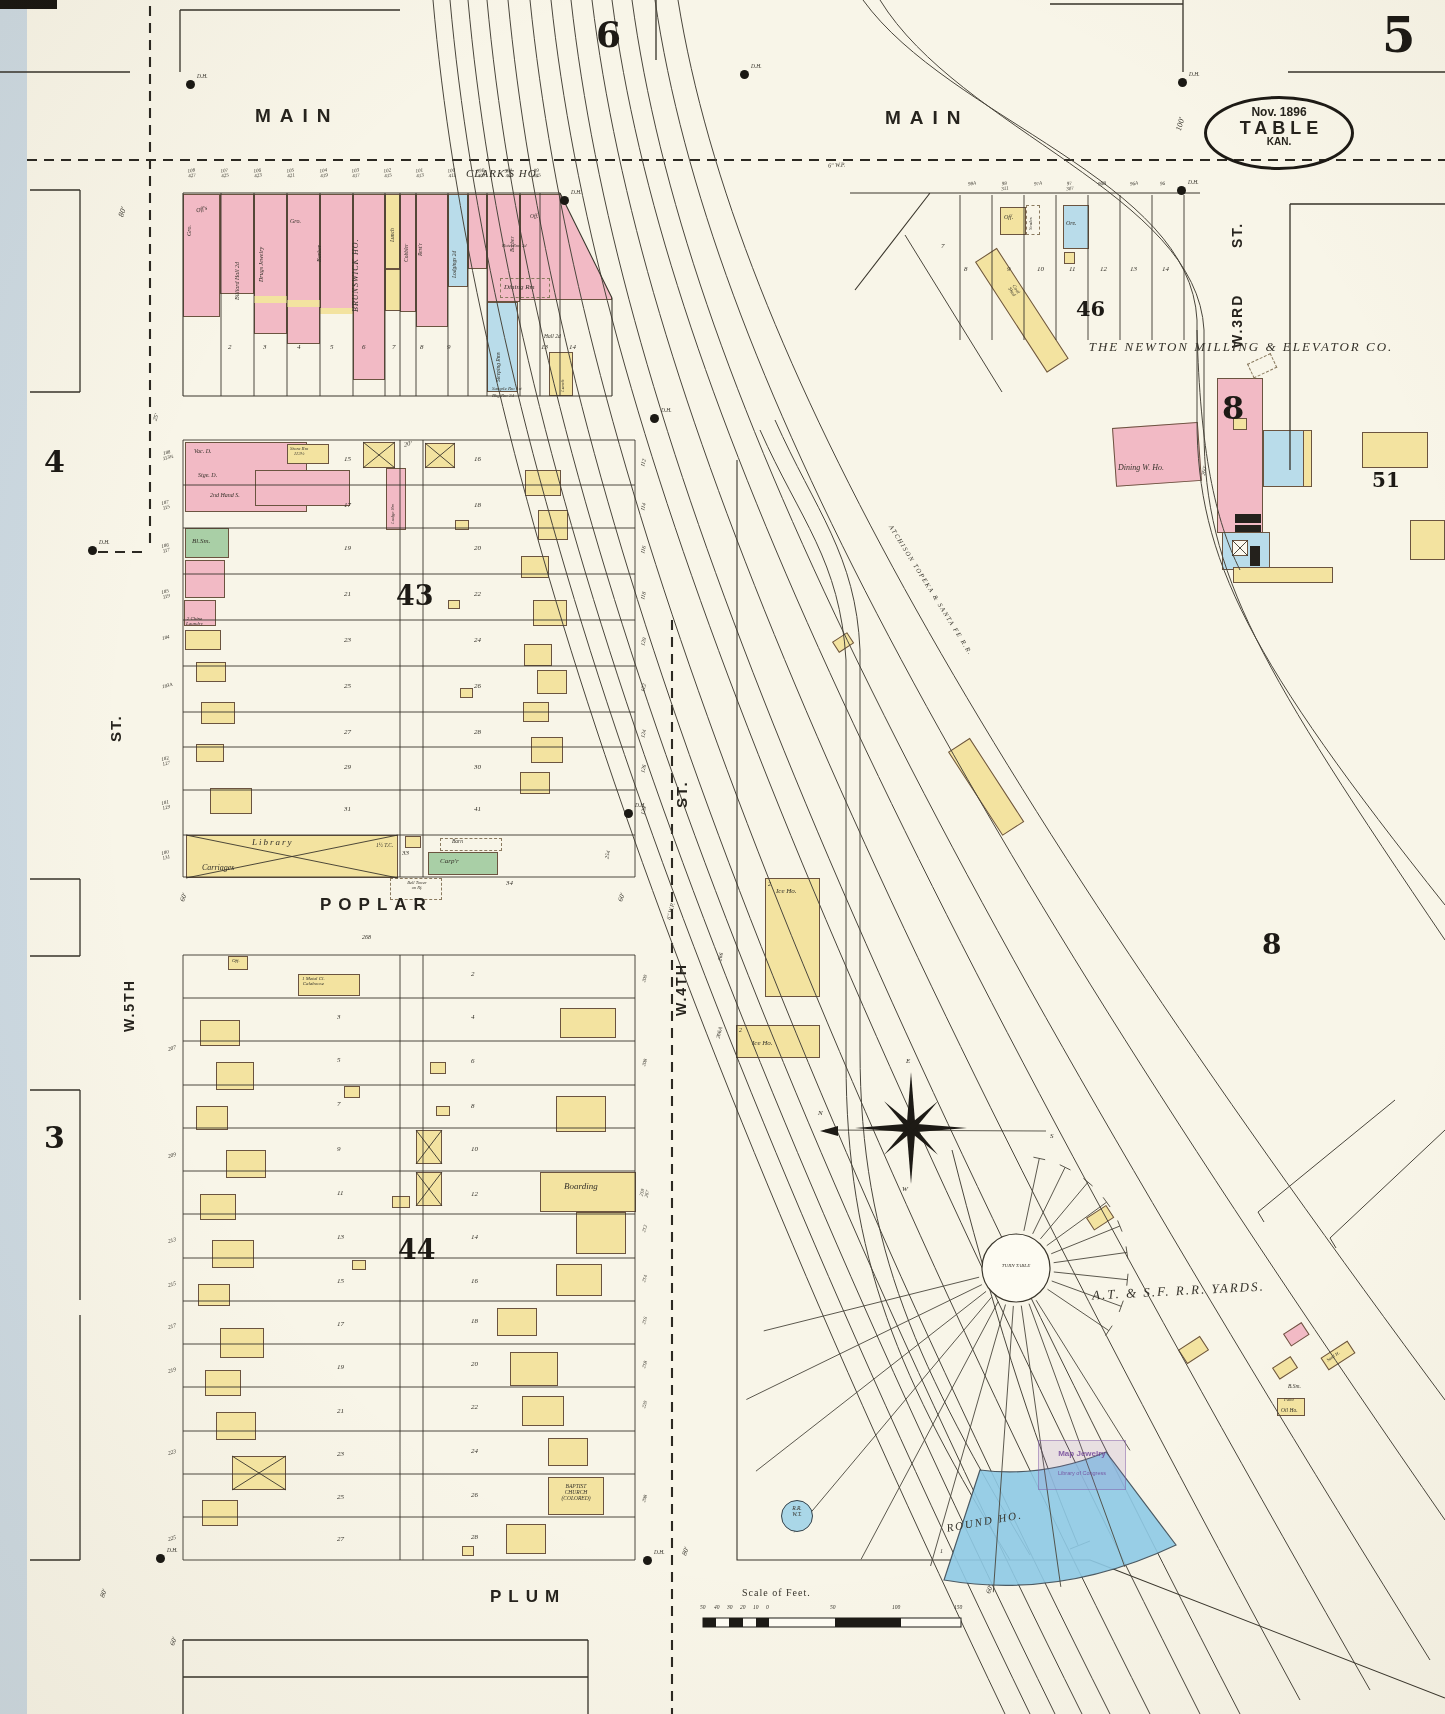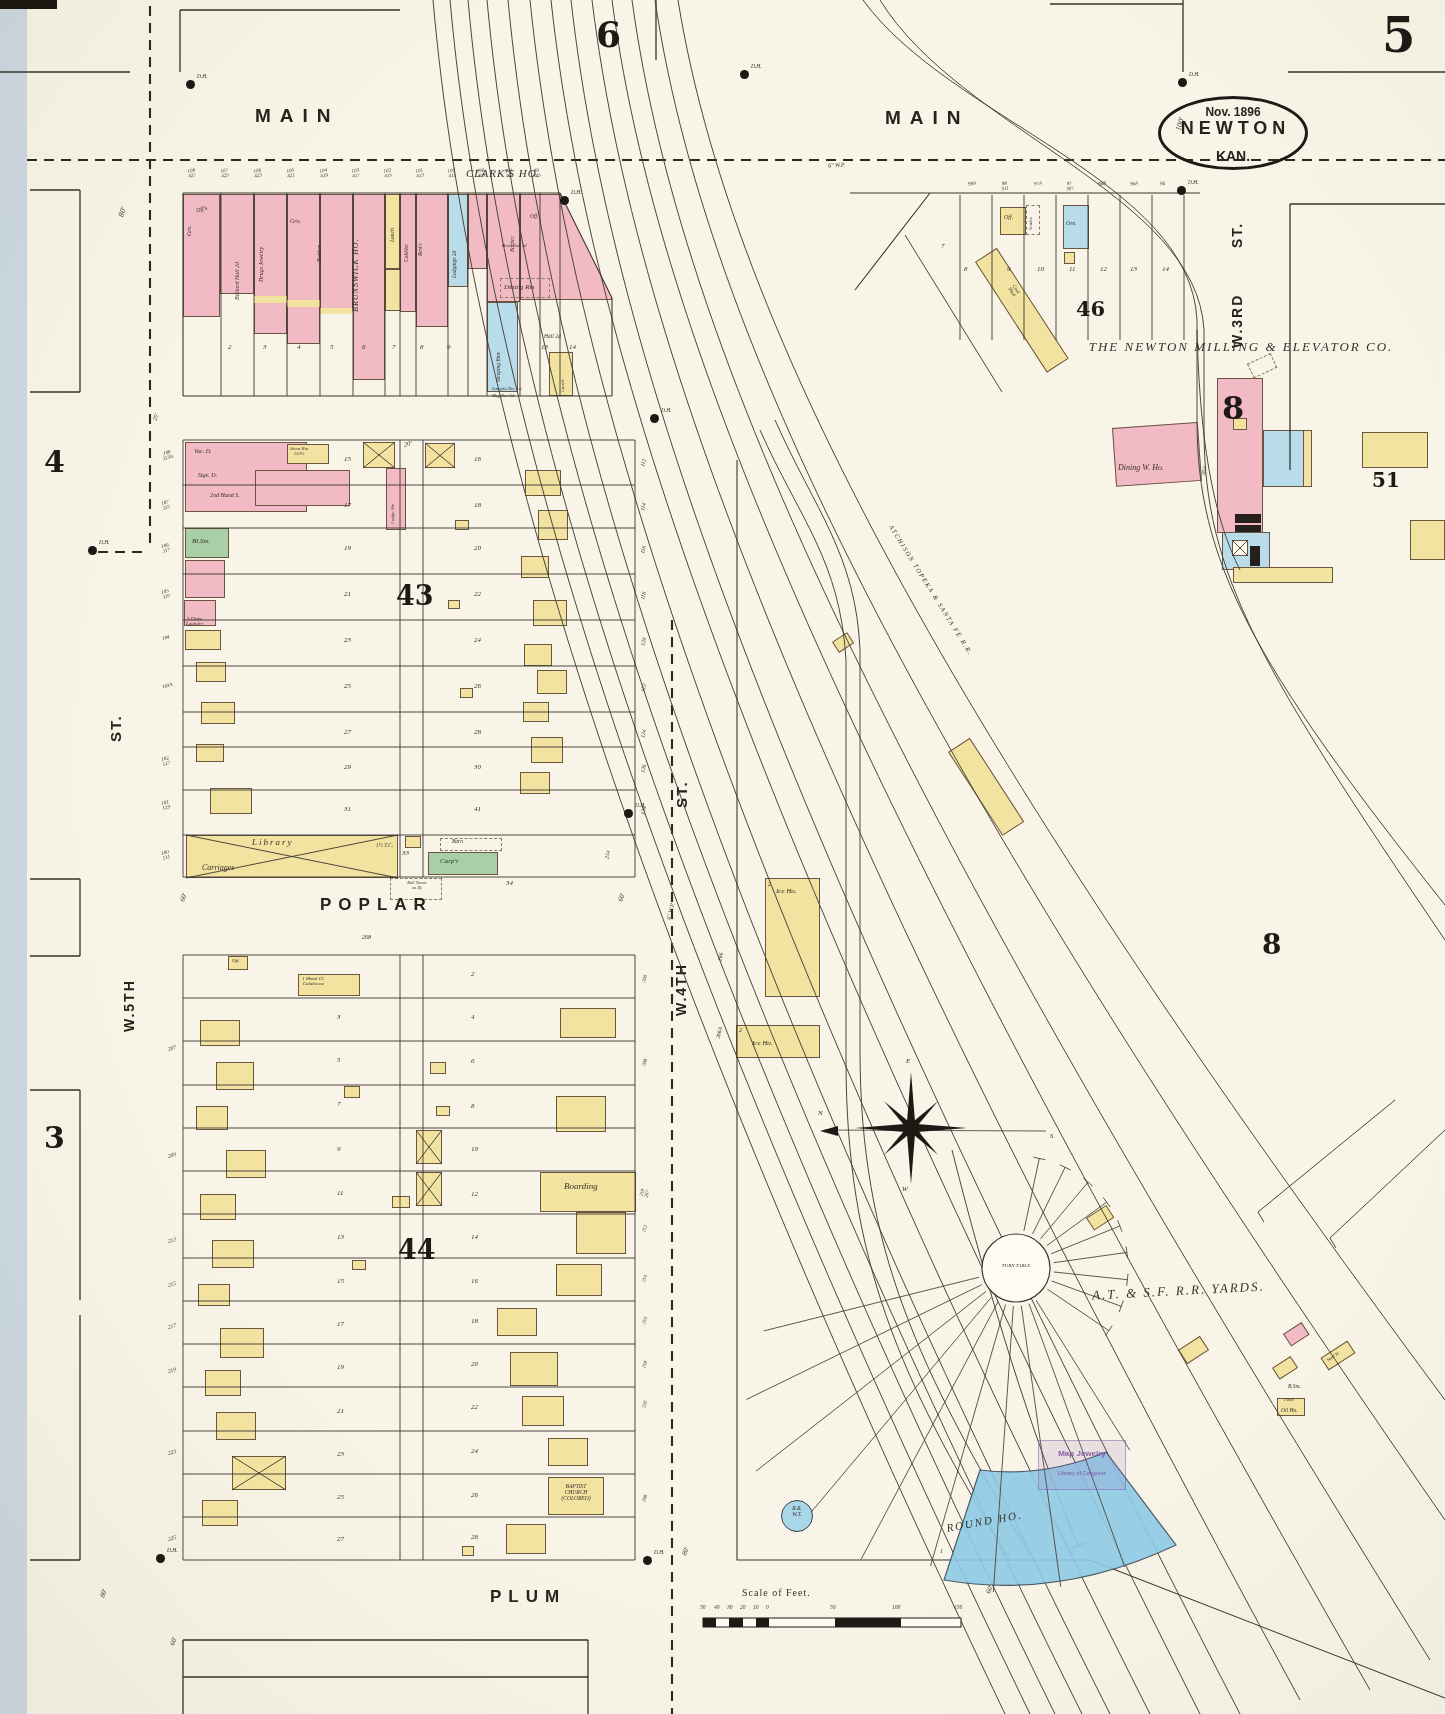--- a/index.html
+++ b/index.html
@@ -19,21 +19,21 @@
   .lbl{position:absolute;white-space:pre-line;color:#35322a;font-family:"Liberation Serif",serif;
        font-style:italic;line-height:1.05;z-index:3;}
   .ctr{text-align:center;}
   .st{font-family:"Liberation Sans",sans-serif;font-style:normal;font-weight:bold;color:#26231d;}
   .bign{font-family:"DejaVu Serif",serif;font-style:normal;font-weight:bold;color:#1d1a15;}
   .t45{font-size:4.5px;} .t5{font-size:5px;} .t55{font-size:5.5px;} .t6{font-size:6px;}
   .t65{font-size:6.5px;} .t7{font-size:7px;} .t8{font-size:8px;}
   .t9{font-size:9px;} .t10{font-size:10px;} .t11{font-size:11px;} .t13{font-size:13px;}
   .rv{transform:rotate(-90deg);transform-origin:left top;}
   .dot{position:absolute;width:9px;height:9px;border-radius:50%;background:#1b1914;z-index:3;}
-  .oval{position:absolute;left:1158px;top:96px;width:144px;height:68px;border:3px solid #1d1a15;
+  .oval{position:absolute;left:1204px;top:96px;width:144px;height:68px;border:3px solid #1d1a15;
         border-radius:50%;z-index:3;text-align:center;}
   .wt{position:absolute;left:781px;top:1500px;width:32px;height:32px;border-radius:50%;
       background:#aad7e8;border:1.5px solid #35424a;z-index:3;text-align:center;padding-top:5px;box-sizing:border-box;}
   .libstamp{position:absolute;left:1038px;top:1440px;width:86px;height:48px;z-index:3;
       background:rgba(150,110,190,.16);border:1.5px solid rgba(125,85,165,.45);text-align:center;
       color:rgba(110,65,150,.8);font-family:"Liberation Sans",sans-serif;}
   svg{position:absolute;inset:0;}
   .clark{clip-path:polygon(0% 0%,43.5% 0%,100% 98%,100% 100%,0% 100%);}
 </style>
 </head>
@@ -341,22 +341,22 @@
   <div id="txt" class="lyr">
 
     <div class="lbl bign" style="left:1382px;top:10px;font-size:48px;">5</div>
     <div class="lbl bign" style="left:596px;top:16px;font-size:36px;">6</div>
     <div class="lbl bign" style="left:44px;top:446px;font-size:30px;">4</div>
     <div class="lbl bign" style="left:44px;top:1122px;font-size:30px;">3</div>
     <div class="lbl bign" style="left:1262px;top:930px;font-size:28px;">8</div>
 
     <div class="oval">
       <div class="lbl st" style="position:static;font-size:12px;margin-top:7px;">Nov. 1896</div>
-      <div class="lbl st" style="position:static;font-size:18px;letter-spacing:5px;margin-left:5px;">NEWTON</div>
-      <div class="lbl st" style="position:static;font-size:14px;margin-top:12px;">KAN.</div>
+      <div class="lbl st" style="position:static;font-size:18px;letter-spacing:5px;margin-left:5px;">TABLE</div>
+      <div class="lbl st" style="position:static;font-size:10px;">KAN.</div>
     </div>
 
     <div class="lbl st" style="left:255px;top:106px;font-size:19px;letter-spacing:9px;">MAIN</div>
     <div class="lbl st" style="left:885px;top:108px;font-size:19px;letter-spacing:9px;">MAIN</div>
     <div class="lbl st" style="left:320px;top:896px;font-size:17px;letter-spacing:7px;">POPLAR</div>
     <div class="lbl st" style="left:490px;top:1588px;font-size:17px;letter-spacing:7px;">PLUM</div>
     <div class="lbl st rv" style="left:108px;top:742px;font-size:15px;letter-spacing:2px;">ST.</div>
     <div class="lbl st rv" style="left:122px;top:1032px;font-size:14px;letter-spacing:2px;">W.5TH</div>
     <div class="lbl st rv" style="left:674px;top:808px;font-size:15px;letter-spacing:2px;">ST.</div>
     <div class="lbl st rv" style="left:674px;top:1016px;font-size:14px;letter-spacing:2px;">W.4TH</div>

